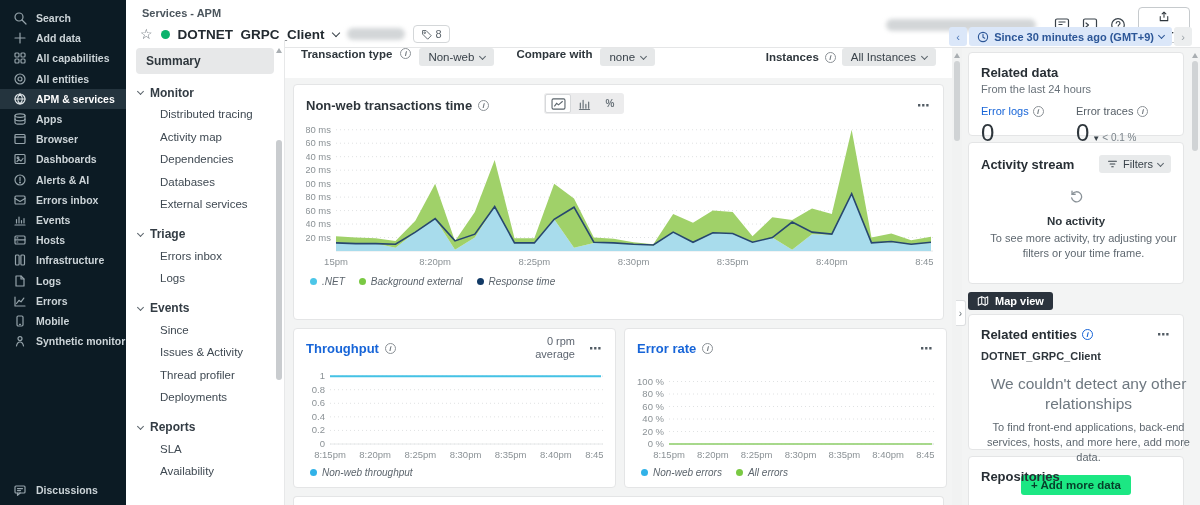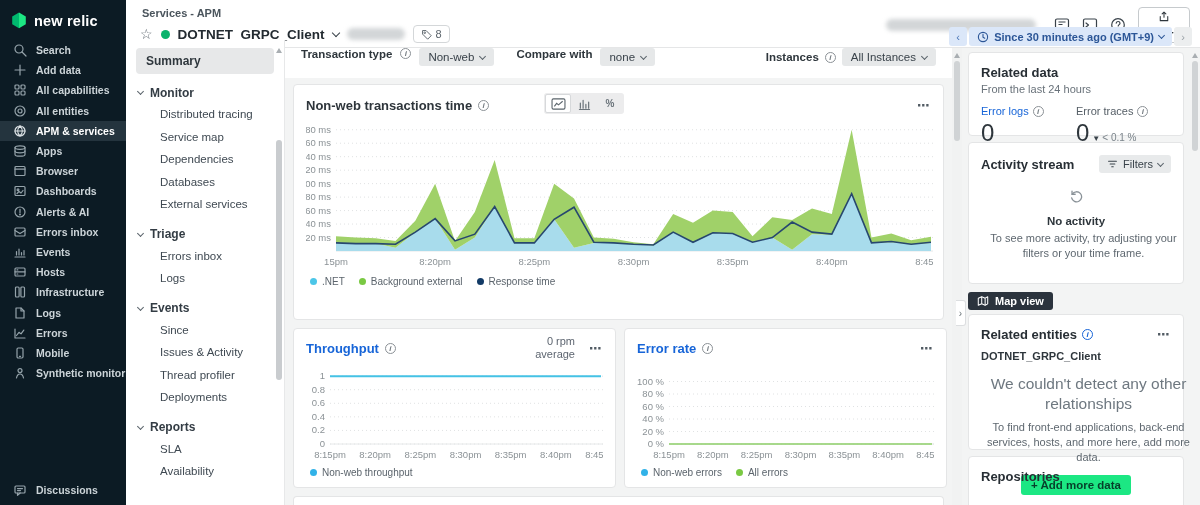--- a/index.html
+++ b/index.html
@@ -76,21 +76,21 @@
   #big-card { margin:6px 8px 0 8px; height:236px; padding:10px 12px; position:relative; }
   .card-title-row { display:flex; align-items:center; gap:6px; height:20px; }
   .card-title { font-size:13px; font-weight:700; color:#2e353b; }
   .card-title.link { color:#1765d8; cursor:pointer; }
   .dots { margin-left:auto; color:#515b63; font-size:13px; letter-spacing:1px; cursor:pointer; font-weight:700; }
   .toggle-group { position:absolute; left:250px; top:8px; display:flex; background:#ececed; border-radius:3px;
     padding:1px; }
   .tg-btn { width:26px; height:19px; display:flex; align-items:center; justify-content:center; color:#6a737a;
     cursor:pointer; border-radius:2px; font-size:10px; font-weight:700; }
   .tg-btn.sel { background:#fff; border:1px solid #d7d9db; }
-  .legend-row { display:flex; gap:14px; margin-top:1px; padding-left:4px; }
+  .legend-row { display:flex; gap:14px; margin-top:1px; padding-left:4px;font-style:italic; }
   .leg-item { display:inline-flex; align-items:center; gap:5px; font-size:10px; color:#5b646c; cursor:pointer; }
   .leg-dot { width:7px; height:7px; border-radius:50%; }
   #small-row { display:flex; gap:8px; margin:8px 8px 0 8px; }
   .small-card { flex:1; height:160px; padding:9px 12px; }
   .tp-value { margin-left:auto; text-align:right; font-size:11px; color:#5d6570; line-height:1.2; }
   #bottom-sliver { margin:8px 8px 0 8px; height:20px; border-bottom:none; }
 
   .scroll-gutter { position:absolute; top:48px; bottom:0; width:10px; background:#f1f2f2; }
   .sg-thumb { width:6px; margin:3px auto 0; background:#d0d3d5; border-radius:3px; }
 
@@ -127,27 +127,20 @@
     justify-content:center; font-size:10px; color:#6b7479; cursor:pointer; z-index:3; }
   svg.chart { display:block; margin-top:2px; }
   text { font-family:"Liberation Sans","DejaVu Sans",sans-serif; }
 </style>
 </head>
 <body>
 
 <div class="page">
 
   <div id="dark-sidebar">
-    <div class="logo-row">
-      <svg width="16" height="17" viewBox="0 0 14 15">
-        <path fill="#00b96f" d="M7 .4 1 3.9v7l6 3.5z"></path>
-        <path fill="#1ce783" d="M7 .4v14l6-3.5v-7z"></path>
-      </svg>
-      <span class="logo-text">new relic</span>
-    </div>
     <nav id="left-nav-list">
         <div class="lnav-item">
           <span class="licon">
             <svg width="14" height="14" viewBox="0 0 14 14" fill="none" stroke="currentColor" stroke-width="1.2" stroke-linecap="round" stroke-linejoin="round">
               <circle cx="6" cy="6" r="4"></circle>
               <path d="M9 9l4 4"></path>
             </svg>
           </span>
           <span>Search</span>
         </div>
@@ -375,21 +368,21 @@
   </div>
 
   <div id="sidebar2">
     <div class="summary-item">Summary</div>
     <div id="s2-sections">
         <div class="sec-hdr">
           <span class="chev"></span>
           <span>Monitor</span>
         </div>
         <div class="s2-item">Distributed tracing</div>
-        <div class="s2-item">Service map</div>
+        <div class="s2-item">Activity map</div>
         <div class="s2-item">Dependencies</div>
         <div class="s2-item">Databases</div>
         <div class="s2-item">External services</div>
         <div class="sec-hdr">
           <span class="chev"></span>
           <span>Triage</span>
         </div>
         <div class="s2-item">Errors inbox</div>
         <div class="s2-item">Logs</div>
         <div class="sec-hdr">

